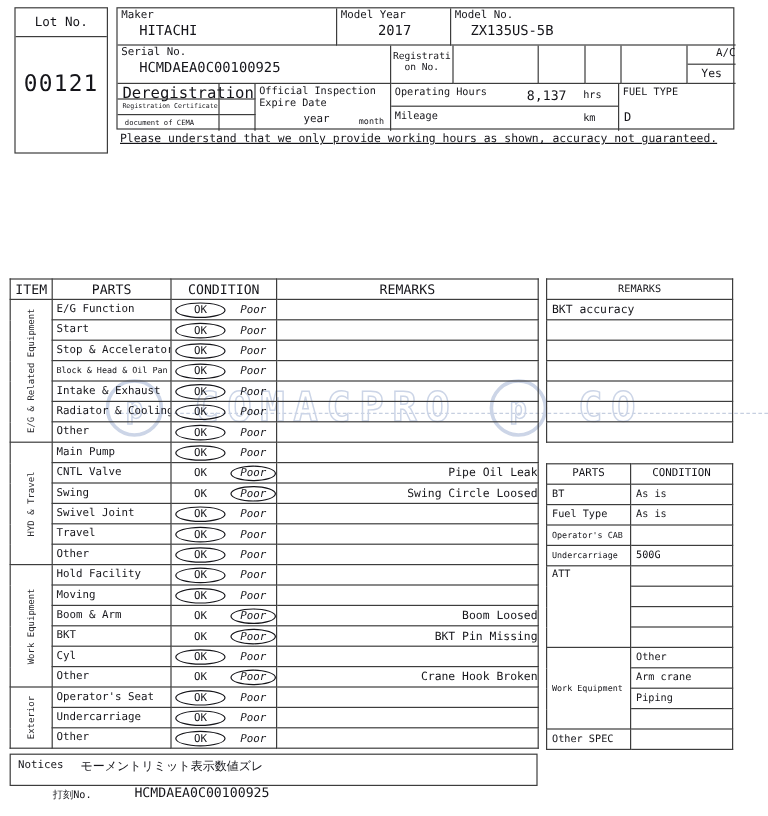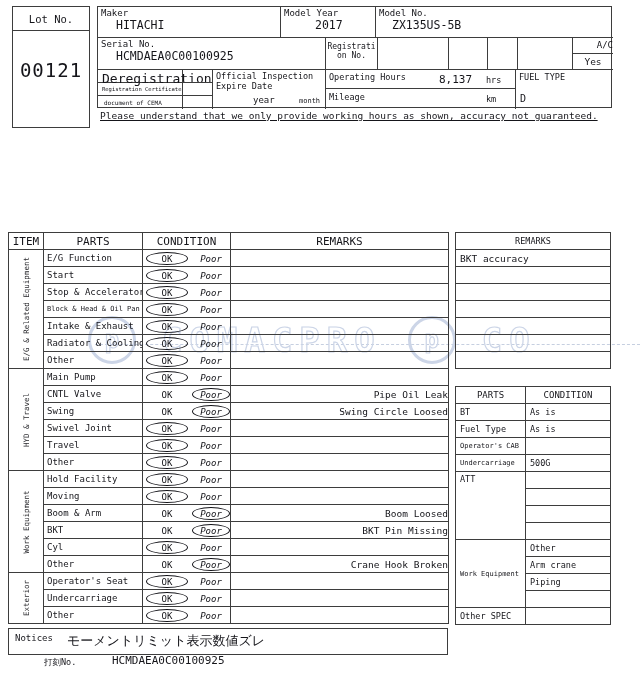--- a/index.html
+++ b/index.html
@@ -62,21 +62,21 @@
   #lot-val{left:0;top:24px;width:100%;height:77px;display:flex;align-items:center;justify-content:center;
            font-size:19px;letter-spacing:1px;}
   #hdr{left:97px;top:6px;width:515px;height:102px;}
   .big{font-size:11.5px;}
   .note-line{position:absolute;left:100px;top:110px;font-size:9.5px;white-space:nowrap;text-decoration:underline;}
   #disclaimer{position:absolute;left:8px;top:217px;font-size:7px;white-space:nowrap;}
 
   #notices-box{left:8px;top:628px;width:440px;height:27px;}
   #stamp-label{left:44px;top:657px;font-size:8.5px;}
   #stamp-value{left:112px;top:654px;font-size:11px;}
-  .jp{font-size:13px;}
+  .jp{font-size:10px;}
 </style>
 </head>
 <body>
 
 <div id="sheet">
 
   <div id="wm-dash"></div>
   <div id="watermark">
     <span class="wm-logo">p</span>
     <span class="wm-text">COMACPRO</span>

